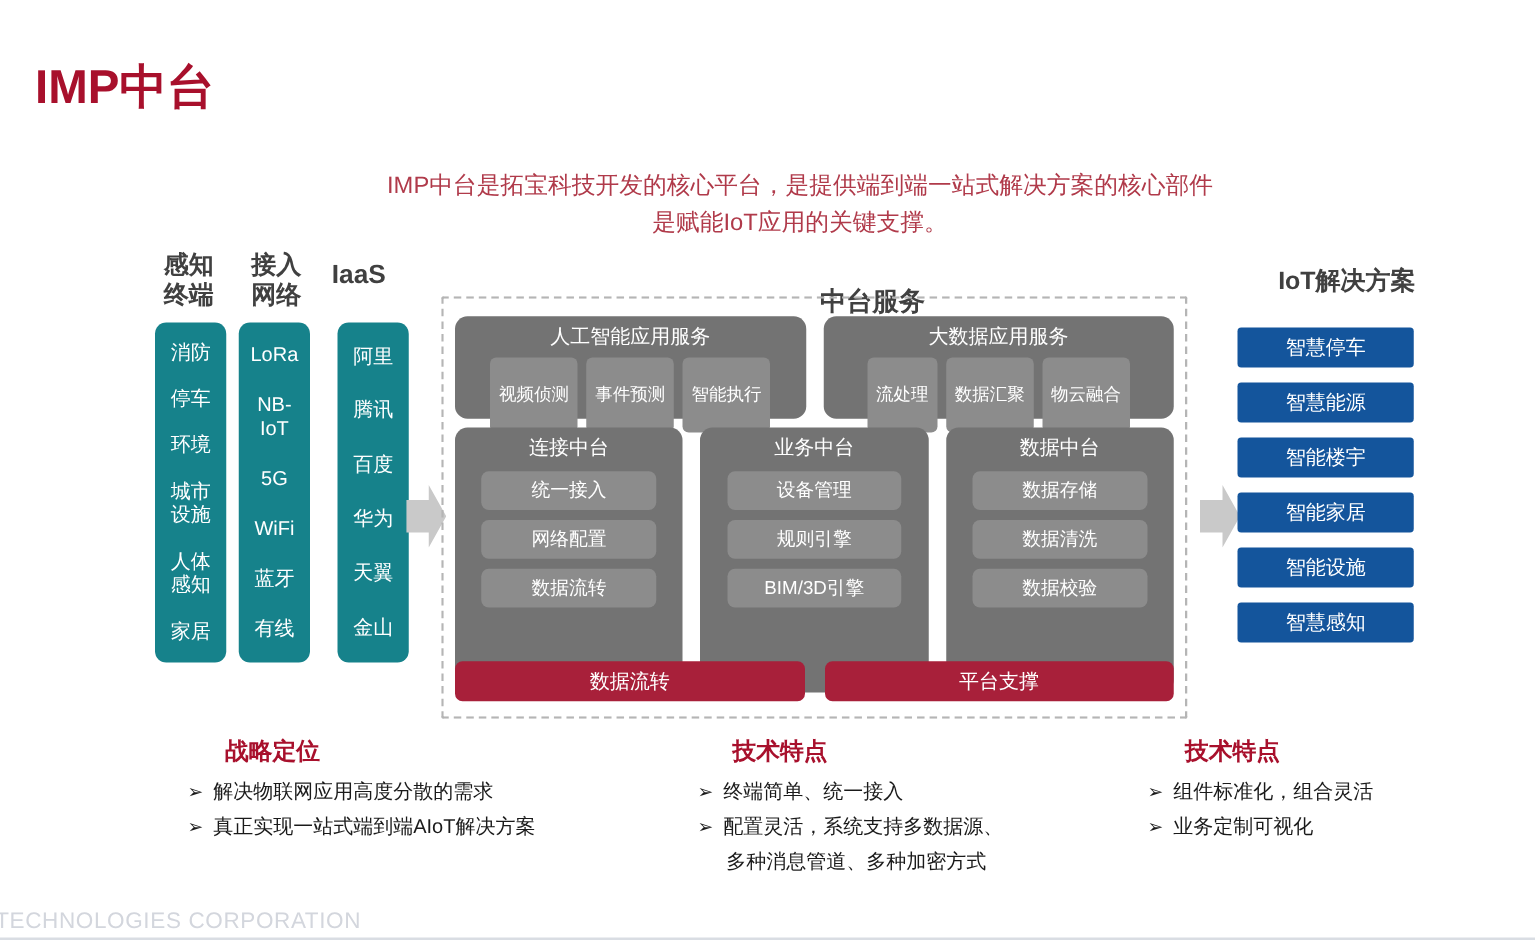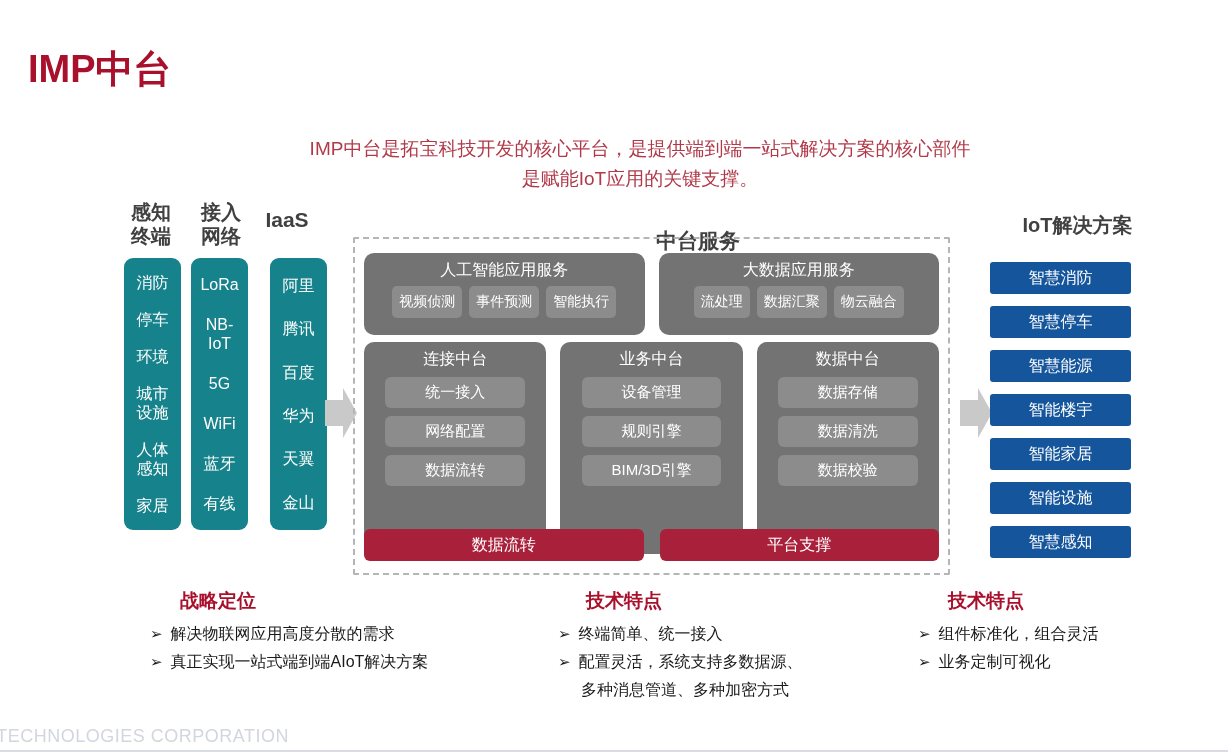--- a/index.html
+++ b/index.html
@@ -150,21 +150,21 @@
     display: flex;
     gap: 7px;
     width: 100%;
     justify-content: center;
   }
   .pill {
     background: #8c8c8c;
     color: #ffffff;
     border-radius: 5px;
     font-size: 14px;
-    padding: 7px 7px;
+    padding: 21px 7px;
     text-align: center;
     white-space: nowrap;
   }
   .pill-col {
     display: flex;
     flex-direction: column;
     gap: 8px;
     width: 100%;
     align-items: center;
     margin-top: 2px;
@@ -380,21 +380,20 @@
   </div>
 </div>
 
 <div class="row-bottom">
   <div class="red-bar">数据流转</div>
   <div class="red-bar">平台支撑</div>
 </div>
 
 <div class="col-head h4">IoT解决方案</div>
 <div class="blue-list">
-  <div class="blue-item">智慧消防</div>
   <div class="blue-item">智慧停车</div>
   <div class="blue-item">智慧能源</div>
   <div class="blue-item">智能楼宇</div>
   <div class="blue-item">智能家居</div>
   <div class="blue-item">智能设施</div>
   <div class="blue-item">智慧感知</div>
 </div>
 
 <div class="note n1">
   <div class="note-title">战略定位</div>

